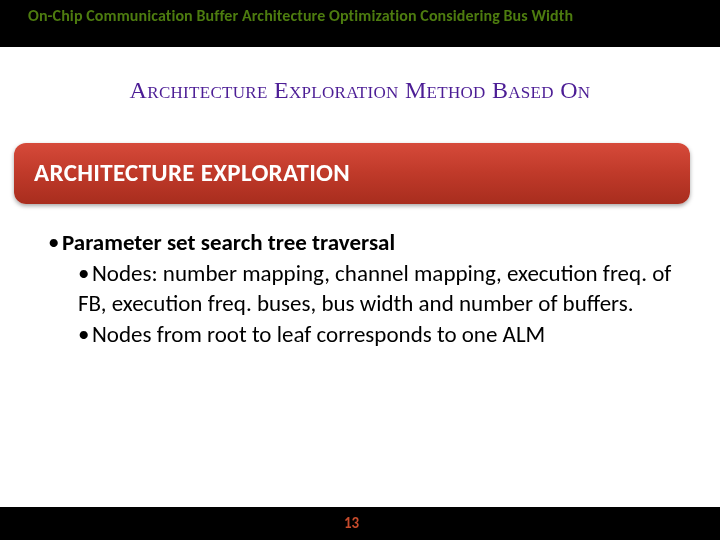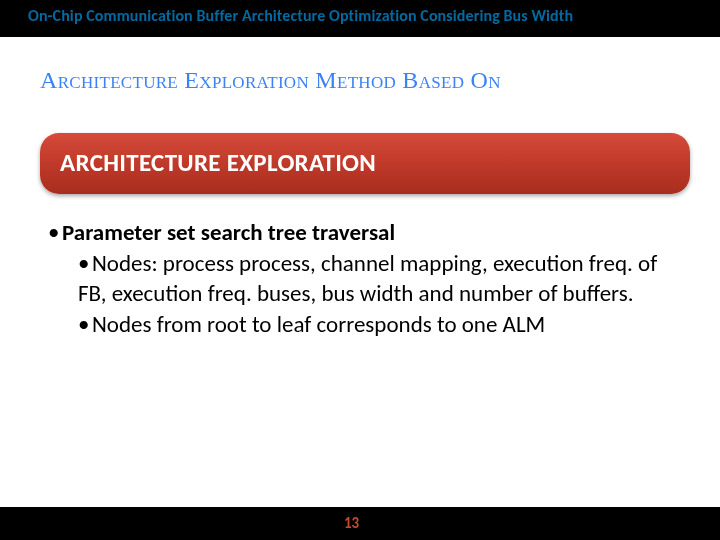--- a/index.html
+++ b/index.html
@@ -4,40 +4,40 @@
 <style>
   * { margin: 0; padding: 0; box-sizing: border-box; }
   html, body { width: 720px; height: 540px; overflow: hidden; }
   body {
     font-family: Calibri, "Segoe UI", Arial, sans-serif;
     background: #ffffff;
     position: relative;
   }
   .header-bar {
     background: #000000;
-    color: #0369a1;
+    color: #4d7c0f;
     font-weight: bold;
     font-size: 16px;
-    padding: 6px 28px 12px 28px;
+    padding: 6px 28px 22px 28px;
     letter-spacing: 0.1px;
   }
   .subtitle {
-    text-align: left;
+    text-align: center;
     font-family: "Times New Roman", Georgia, serif;
     font-variant: small-caps;
     font-size: 24px;
-    color: #3b82f6;
+    color: #4c1d95;
     margin: 28px 40px 10px 40px;
     line-height: 1.25;
     letter-spacing: 0.3px;
   }
   .section-box {
-    margin: 38px 30px 0 40px;
+    margin: 38px 30px 0 14px;
     background: linear-gradient(to bottom, #d64a3a 0%, #c03a2a 48%, #a82d1e 100%);
-    border-radius: 19px;
+    border-radius: 12px;
     box-shadow: 0 2px 4px rgba(0,0,0,0.35);
     padding: 14px 20px 16px 20px;
   }
   .section-title {
     color: #ffffff;
     font-weight: bold;
     font-size: 25px;
     letter-spacing: 0.3px;
   }
   .content {
@@ -76,21 +76,21 @@
 <div class="section-box">
   <div class="section-title">ARCHITECTURE EXPLORATION</div>
 </div>
 
 <div class="content">
   <ul>
     <li class="lvl1">
       <span class="bullet">•</span><span class="b">Parameter set search tree traversal</span>
       <ul>
         <li class="lvl2">
-          <span class="bullet">•</span><span>Nodes: process process, channel mapping, execution freq. of FB,  execution freq. buses, bus width and number of buffers.</span>
+          <span class="bullet">•</span><span>Nodes: number mapping, channel mapping, execution freq. of FB,  execution freq. buses, bus width and number of buffers.</span>
         </li>
         <li class="lvl2">
           <span class="bullet">•</span><span>Nodes from root to leaf corresponds to one ALM</span>
         </li>
       </ul>
     </li>
   </ul>
 </div>
 
 <div class="footer-bar">

